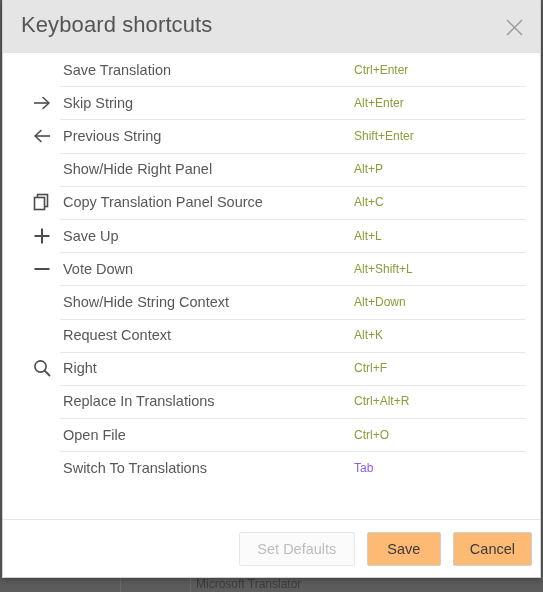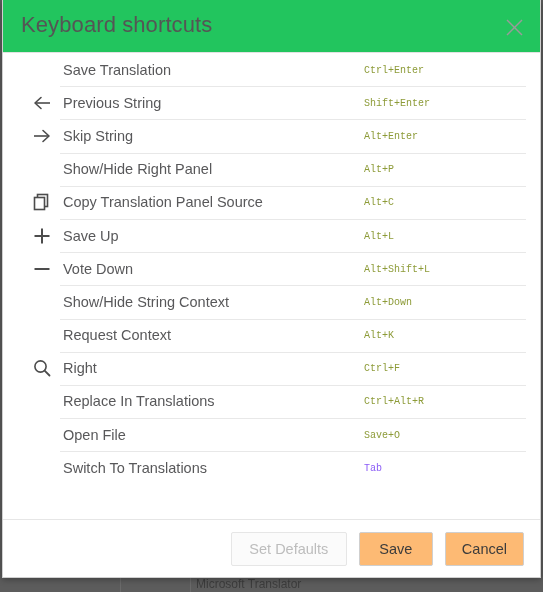--- a/index.html
+++ b/index.html
@@ -60,21 +60,21 @@
     border-top: none;
     box-sizing: border-box;
     box-shadow: 0 2px 6px rgba(0,0,0,0.28);
     overflow: hidden;
   }
 
   
   #modal-header {
     position: relative;
     height: 53px;
-    background: #22c55e;
+    background: #e5e5e5;
     border-bottom: 1px solid #e2e2e2;
     box-sizing: border-box;
   }
   #modal-title {
     position: absolute;
     left: 18px;
     top: 12px;
     font-size: 22px;
     font-weight: normal;
     color: #555555;
@@ -135,43 +135,42 @@
     position: absolute;
     left: 60px;
     top: 50%;
     transform: translateY(-50%);
     font-size: 14.5px;
     color: #58585a;
     white-space: nowrap;
   }
   .row-keys {
     position: absolute;
-    left: 361px;
+    left: 351px;
     top: 50%;
     transform: translateY(-50%);
-    font-size: 10px;
+    font-size: 12px;
     color: #8d9b38;
     white-space: nowrap;
-    font-family: Liberation Mono, monospace;
   }
   .row-keys.muted { color: #8b5cf6; }
 
   
   #modal-footer {
     position: absolute;
     left: 0;
     bottom: 0;
     width: 100%;
     height: 58px;
     border-top: 1px solid #e6e6e6;
     box-sizing: border-box;
   }
   .footer-buttons {
     position: absolute;
-    right: 16px;
+    right: 8px;
     top: 12px;
     display: flex;
     gap: 12px;
   }
   .btn {
     min-width: 74px;
     height: 34px;
     padding: 0 16px;
     background: #fdba74;
     border: 1px solid #cfcfcf;
@@ -216,40 +215,40 @@
 
   <div id="shortcut-list">
       <div class="shortcut-row">
         <span class="row-label">Save Translation</span>
         <span class="row-keys">Ctrl+Enter</span>
       </div>
       <div class="shortcut-row">
         <div class="row-divider"></div>
         <span class="row-icon">
           <svg width="20" height="20" viewBox="0 0 20 20">
+            <line x1="2" y1="10" x2="17" y2="10" stroke="#4c4c4c" fill="none" stroke-width="1.6"></line>
+            <polyline points="11,4.5 17,10 11,15.5" stroke="#4c4c4c" fill="none" stroke-width="1.6" stroke-linecap="round" stroke-linejoin="round"></polyline>
+          </svg>
+        </span>
+        <span class="row-label">Skip String</span>
+        <span class="row-keys">Alt+Enter</span>
+      </div>
+      <div class="shortcut-row">
+        <div class="row-divider"></div>
+        <span class="row-icon">
+          <svg width="20" height="20" viewBox="0 0 20 20">
             <line x1="18" y1="10" x2="3" y2="10" stroke="#4c4c4c" fill="none" stroke-width="1.6"></line>
             <polyline points="9,4.5 3,10 9,15.5" stroke="#4c4c4c" fill="none" stroke-width="1.6" stroke-linecap="round" stroke-linejoin="round"></polyline>
           </svg>
         </span>
         <span class="row-label">Previous String</span>
         <span class="row-keys">Shift+Enter</span>
       </div>
       <div class="shortcut-row">
         <div class="row-divider"></div>
-        <span class="row-icon">
-          <svg width="20" height="20" viewBox="0 0 20 20">
-            <line x1="2" y1="10" x2="17" y2="10" stroke="#4c4c4c" fill="none" stroke-width="1.6"></line>
-            <polyline points="11,4.5 17,10 11,15.5" stroke="#4c4c4c" fill="none" stroke-width="1.6" stroke-linecap="round" stroke-linejoin="round"></polyline>
-          </svg>
-        </span>
-        <span class="row-label">Skip String</span>
-        <span class="row-keys">Alt+Enter</span>
-      </div>
-      <div class="shortcut-row">
-        <div class="row-divider"></div>
         <span class="row-label">Show/Hide Right Panel</span>
         <span class="row-keys">Alt+P</span>
       </div>
       <div class="shortcut-row">
         <div class="row-divider"></div>
         <span class="row-icon">
           <svg width="20" height="20" viewBox="0 0 20 20">
             <rect x="5.5" y="2.5" width="10" height="12" stroke="#4c4c4c" fill="none" stroke-width="1.6"></rect>
             <rect x="2.5" y="5.5" width="10" height="12" fill="#ffffff" stroke="#4c4c4c" stroke-width="1.6"></rect>
           </svg>
@@ -300,21 +299,21 @@
         <span class="row-keys">Ctrl+F</span>
       </div>
       <div class="shortcut-row">
         <div class="row-divider"></div>
         <span class="row-label">Replace In Translations</span>
         <span class="row-keys">Ctrl+Alt+R</span>
       </div>
       <div class="shortcut-row">
         <div class="row-divider"></div>
         <span class="row-label">Open File</span>
-        <span class="row-keys">Save+O</span>
+        <span class="row-keys">Ctrl+O</span>
       </div>
       <div class="shortcut-row">
         <div class="row-divider"></div>
         <span class="row-label">Switch To Translations</span>
         <span class="row-keys muted">Tab</span>
       </div>
     </div>
 
   <div id="modal-footer">
     <div class="footer-buttons">

